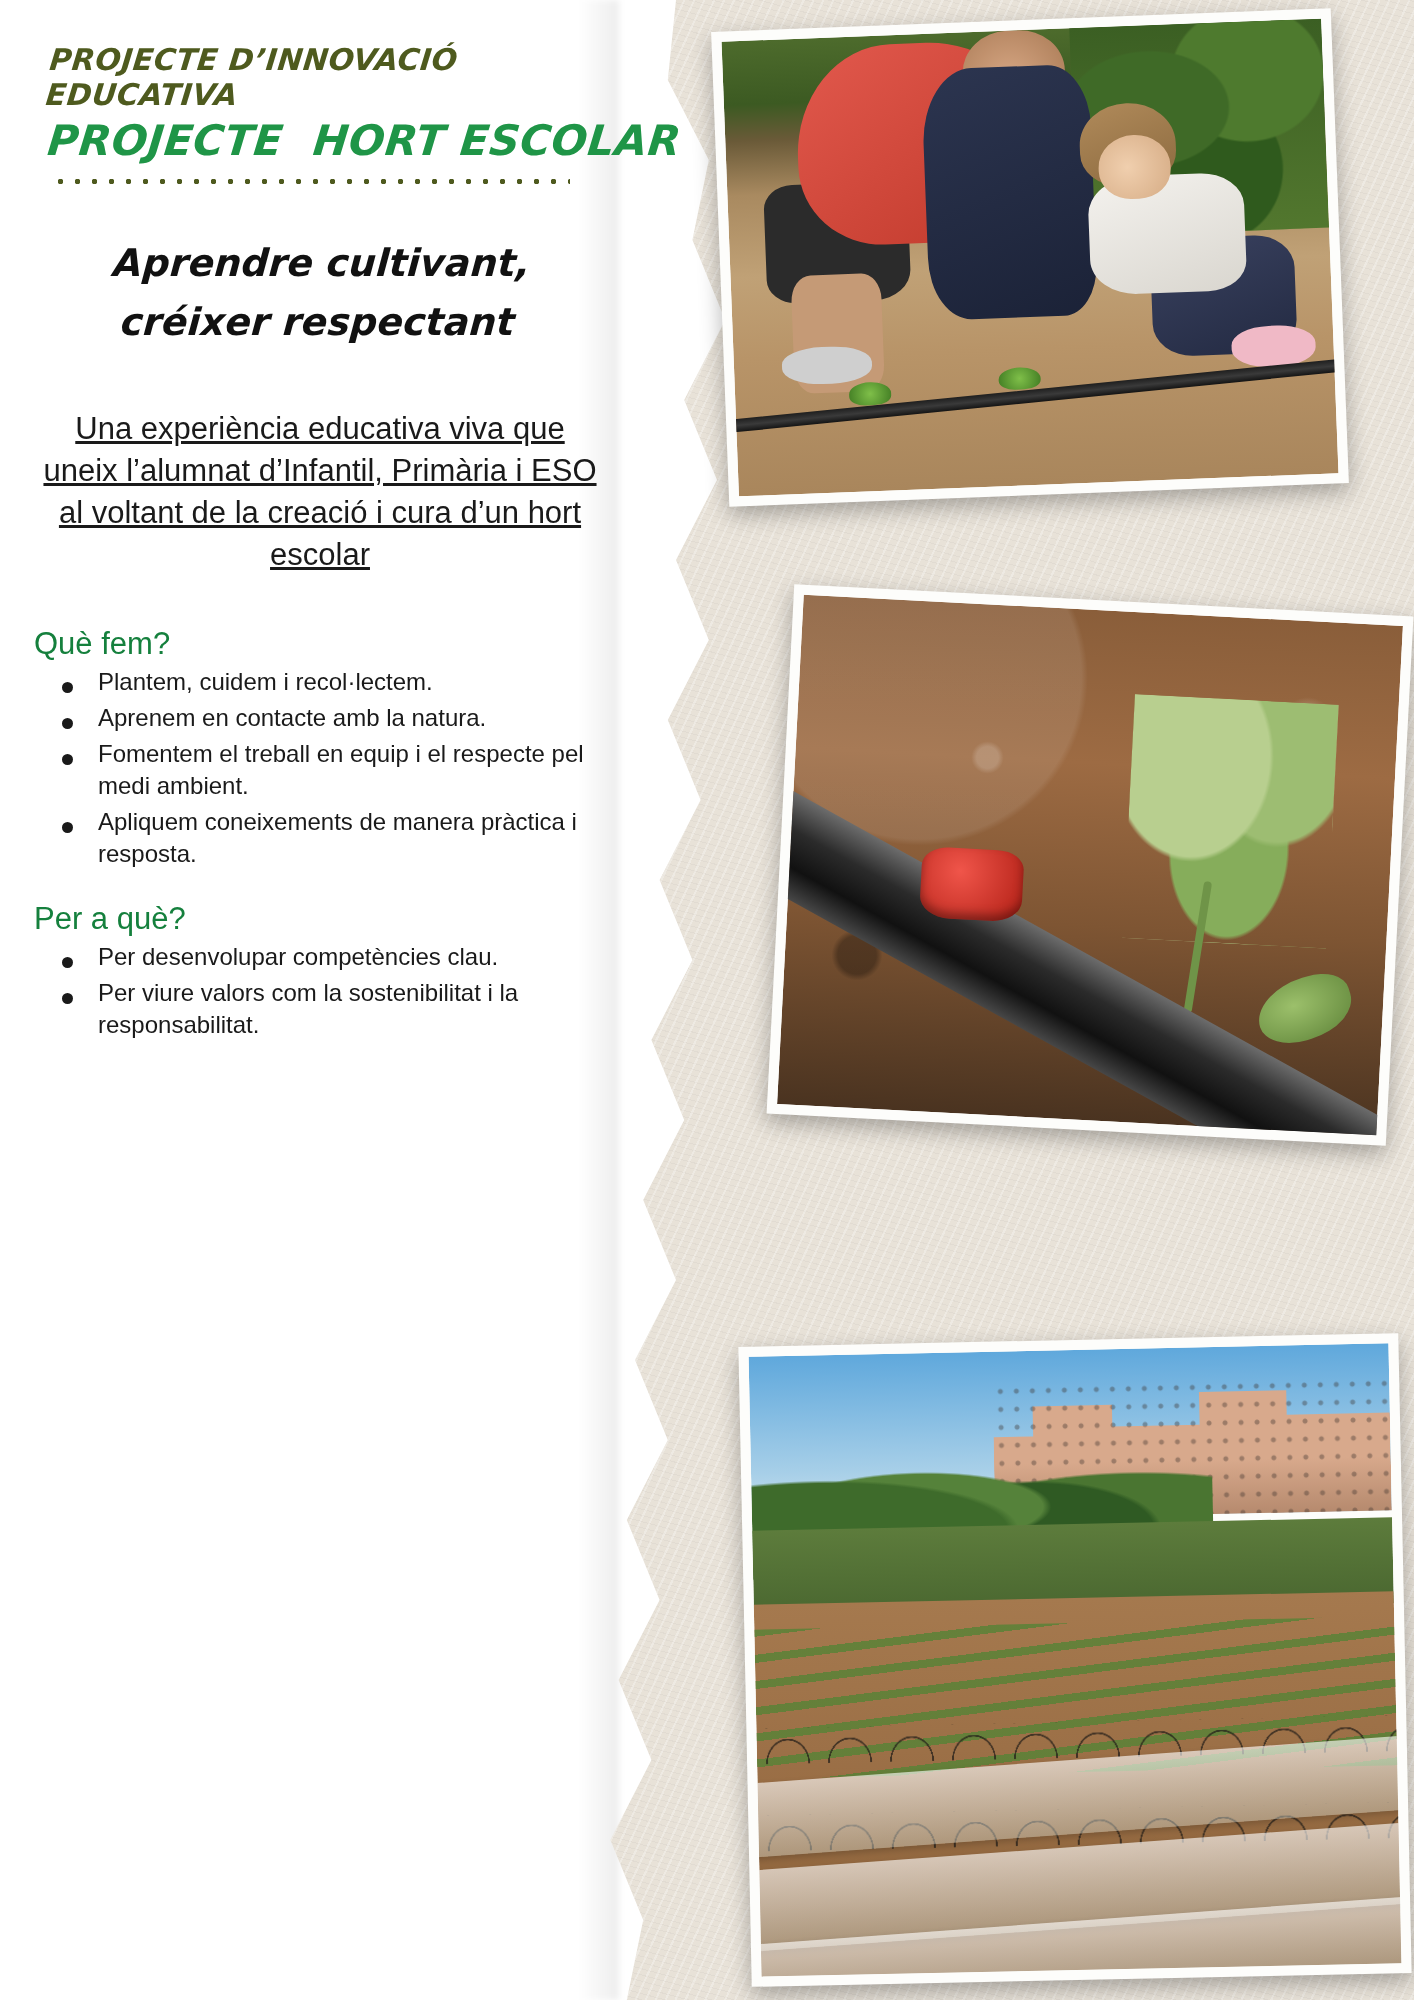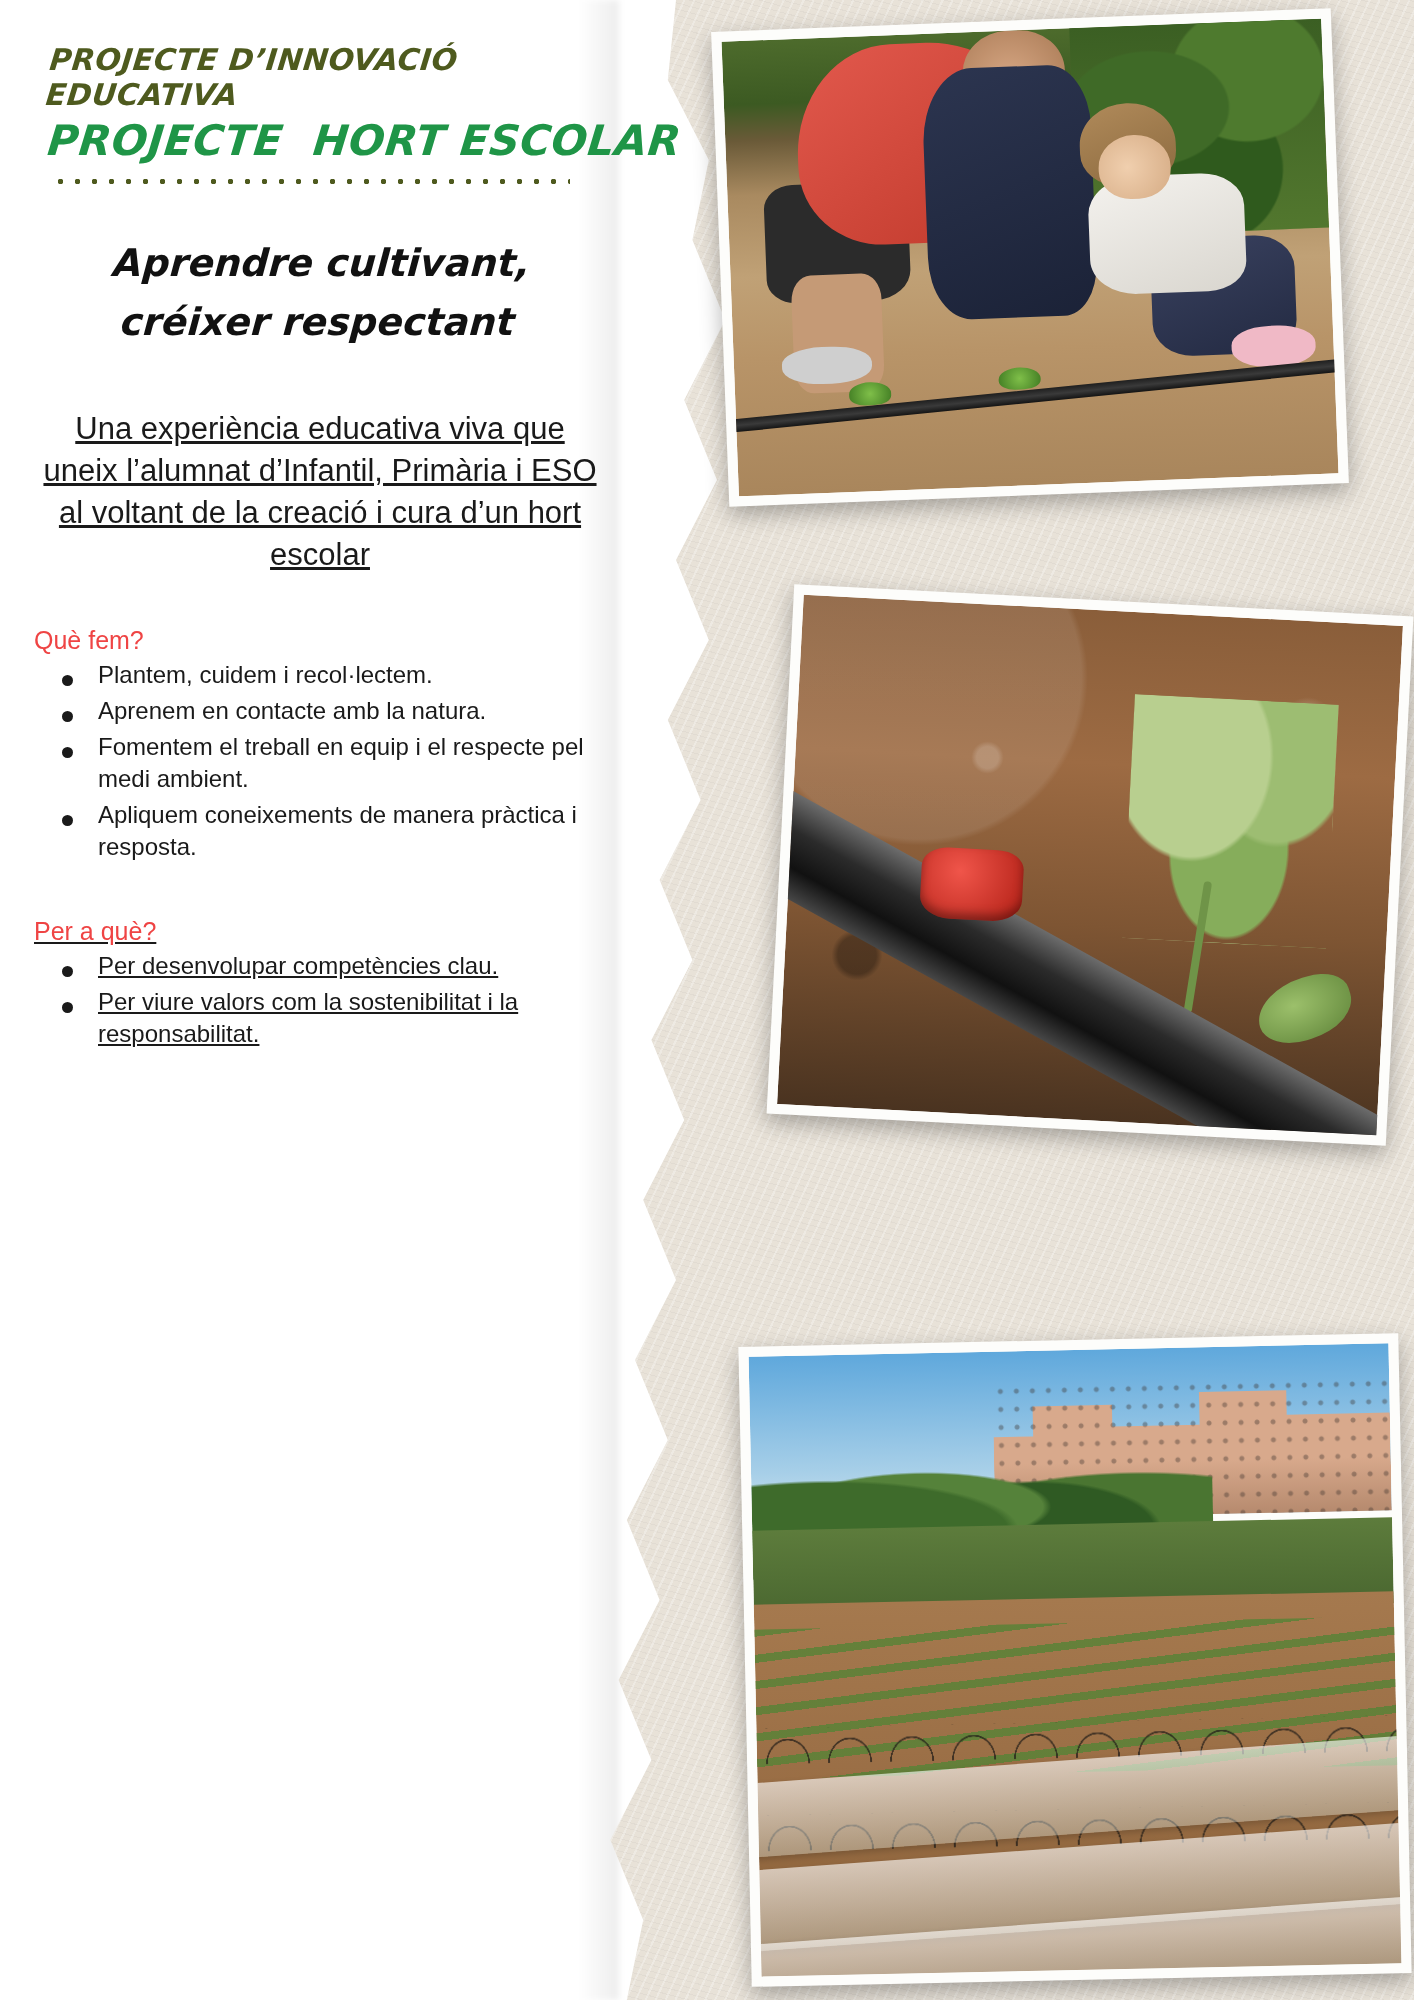--- a/index.html
+++ b/index.html
@@ -118,23 +118,23 @@
     line-height: 1.36;
     margin: 56px 6px 0 6px;
     color: #1a1a1a;
     text-decoration: underline;
   }
 
   .section {
     margin-top: 50px;
   }
   .section-title {
-    font-size: 25px;
+    font-size: 31px;
     margin: 0 0 4px 4px;
-    color: #ef4444;
+    color: #15803d;
   }
   ul.bullets {
     list-style: none;
     margin: 4px 0 0 0;
     padding: 0 0 0 24px;
   }
   ul.bullets li {
     position: relative;
     font-size: 24px;
     line-height: 1.33;
@@ -146,22 +146,21 @@
     content: "";
     position: absolute;
     left: 8px;
     top: 16px;
     width: 11px;
     height: 11px;
     background: #1a1a1a;
     border-radius: 50%;
   }
   .section.why {
-    margin-top: 54px;
-    text-decoration: underline;
+    margin-top: 31px;
   }
 
   
   .photo {
     position: absolute;
     background: #fdfdfb;
     box-shadow: 0 8px 22px rgba(0,0,0,0.30);
     overflow: hidden;
   }
   .photo .inner {

